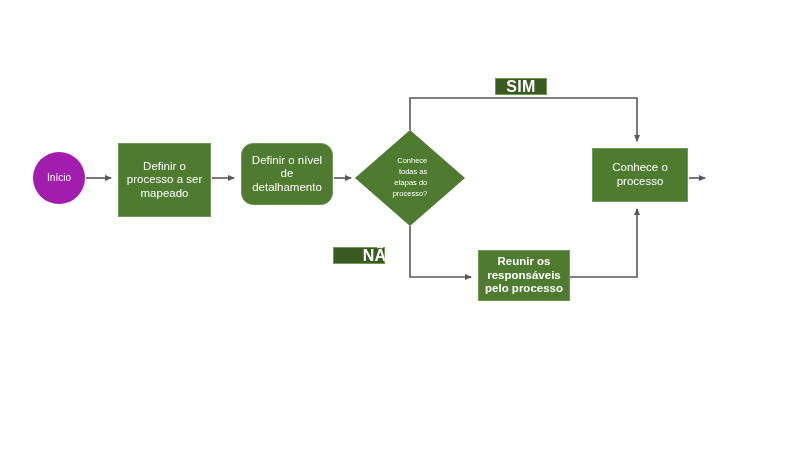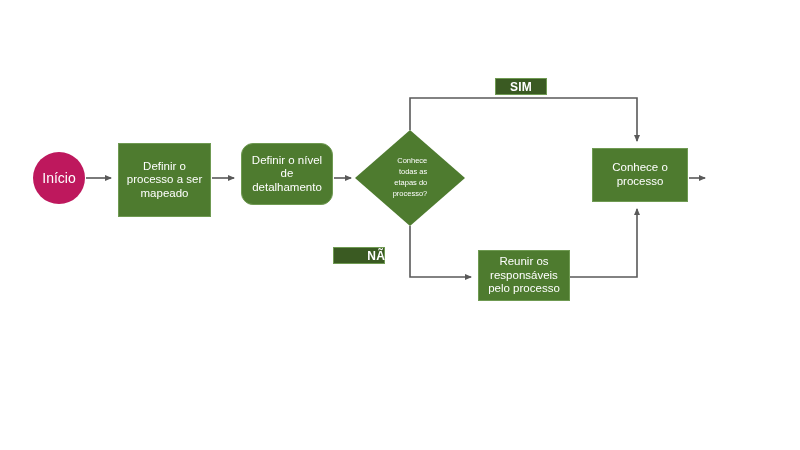--- a/index.html
+++ b/index.html
@@ -40,23 +40,23 @@
   .node-rect {
     background: #4e7b2f;
     border: 1px solid #6f9a52;
     font-size: 11.5px;
   }
   .node-rect .node-label {
     padding: 0 4px;
     white-space: pre-line;
   }
   .node-circle {
-    background: #be185d;
+    background: #a21caf;
     border-radius: 50%;
-    font-size: 14px;
+    font-size: 10px;
   }
   .node-diamond {
     background: transparent;
     border: none;
     text-align: right;
   }
   .diamond-shape {
     position: absolute;
     left: 0;
     top: 0;
@@ -70,21 +70,21 @@
     color: #ffffff;
     line-height: 1.45;
     white-space: pre-line;
   }
   .edge-label {
     position: absolute;
     box-sizing: border-box;
     background: #3a5a22;
     border: 1px solid #6f9a52;
     color: #ffffff;
-    font-size: 12px;
+    font-size: 16px;
     font-weight: bold;
     letter-spacing: 0.3px;
     display: flex;
     align-items: center;
     justify-content: center;
     z-index: 4;
   }
 </style>
 </head>
 <body>
@@ -134,21 +134,21 @@
   <div class="node node-diamond" style="left:355px; top:130px; width:110px; height:96px;">
     <svg class="diamond-shape" viewBox="0 0 110 96" preserveAspectRatio="none">
       <polygon points="55,0 110,48 55,96 0,48" fill="#4e7b2f"></polygon>
     </svg>
     <span class="diamond-text">Conhece
 todas as
 etapas do
 processo?</span>
   </div>
 
-  <div class="node node-rect" style="left:478px; top:250px; width:92px; height:51px;">
+  <div class="node node-rect" style="left:478px; top:250px; width:92px; height:51px;font-weight:bold;">
     <span class="node-label">Reunir os
 responsáveis
 pelo processo</span>
   </div>
 
   <div class="node node-rect" style="left:592px; top:148px; width:96px; height:54px;">
     <span class="node-label">Conhece o
 processo</span>
   </div>
 

